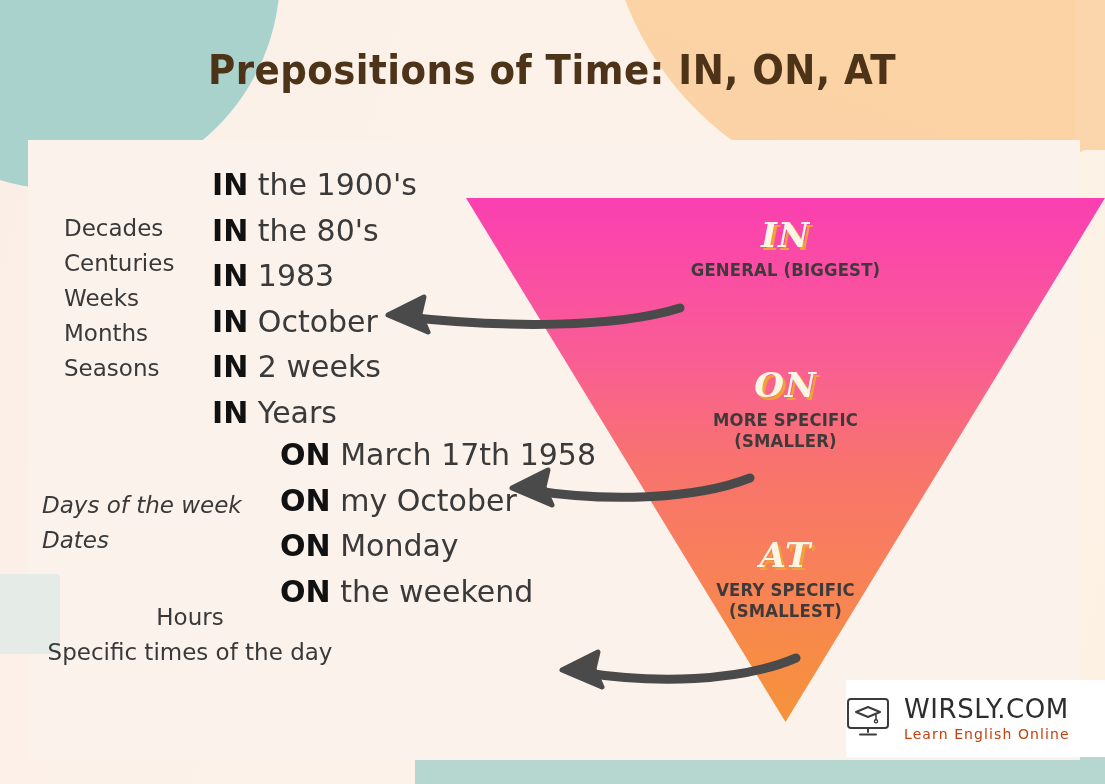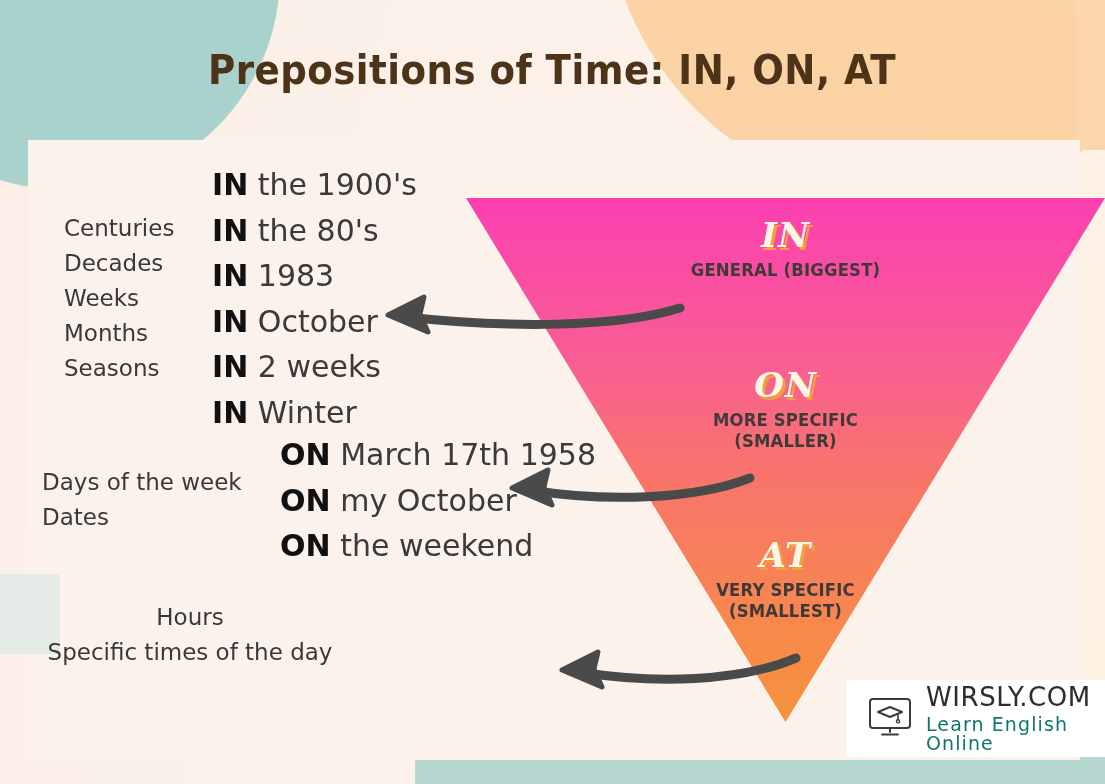--- a/index.html
+++ b/index.html
@@ -184,54 +184,53 @@
   }
   .examples b {
     color: #111111;
     font-weight: bold;
   }
 
   #sec-in { left: 64px; top: 162px; }
   #sec-in .labels { width: 148px; }
 
   #sec-on { left: 42px; top: 432px; }
-  #sec-on .labels { width: 238px; }
+  #sec-on .labels { width: 238px; font-style: italic; }
 
   #sec-at { left: 42px; top: 600px; }
   #sec-at .labels { width: 296px; text-align: center; }
 
   
   .arrow { position: absolute; }
 
   
   .logo-box {
     position: absolute;
     left: 846px;
     top: 680px;
     width: 259px;
     height: 77px;
     background: #FFFFFF;
     display: flex;
     align-items: center;
-    padding-left: 22px;
     box-sizing: border-box;
   }
   .logo-icon { margin-right: 14px; flex: 0 0 auto; }
   .logo-text-wrap { display: flex; flex-direction: column; }
   .logo-main {
     font-family: "DejaVu Sans", sans-serif;
     font-size: 26px;
     letter-spacing: 0.6px;
     color: #2D2D2D;
     line-height: 1;
   }
   .logo-sub {
     font-family: "DejaVu Sans", sans-serif;
-    font-size: 19px;
-    color: #0f766e;
+    font-size: 14px;
+    color: #c2410c;
     letter-spacing: 1.1px;
     margin-top: 5px;
     line-height: 1;
   }
 </style>
 </head>
 <body>
 
 <div id="poster">
 
@@ -265,44 +264,45 @@
 
     <div class="tri-group" id="tri-at">
       <div class="tri-word">AT</div>
       <div class="tri-sub">VERY SPECIFIC</div>
       <div class="tri-sub" style="margin-top:0">(SMALLEST)</div>
     </div>
   </div>
 
   <div class="sec" id="sec-in">
     <div class="labels">
+        <div>Decades</div>
         <div>Centuries</div>
-        <div>Decades</div>
         <div>Weeks</div>
         <div>Months</div>
         <div>Seasons</div>
       </div>
     <div class="examples">
         <div><b>IN</b><span> the 1900's</span></div>
         <div><b>IN</b><span> the 80's</span></div>
         <div><b>IN</b><span> 1983</span></div>
         <div><b>IN</b><span> October</span></div>
         <div><b>IN</b><span> 2 weeks</span></div>
-        <div><b>IN</b><span> Winter</span></div>
+        <div><b>IN</b><span> Years</span></div>
       </div>
   </div>
 
   <div class="sec" id="sec-on">
     <div class="labels">
         <div>Days of the week</div>
         <div>Dates</div>
       </div>
     <div class="examples">
         <div><b>ON</b><span> March 17th 1958</span></div>
         <div><b>ON</b><span> my October</span></div>
+        <div><b>ON</b><span> Monday</span></div>
         <div><b>ON</b><span> the weekend</span></div>
       </div>
   </div>
 
   <div class="sec" id="sec-at">
     <div class="labels">
         <div>Hours</div>
         <div>Specific times of the day</div>
       </div>
   </div>

